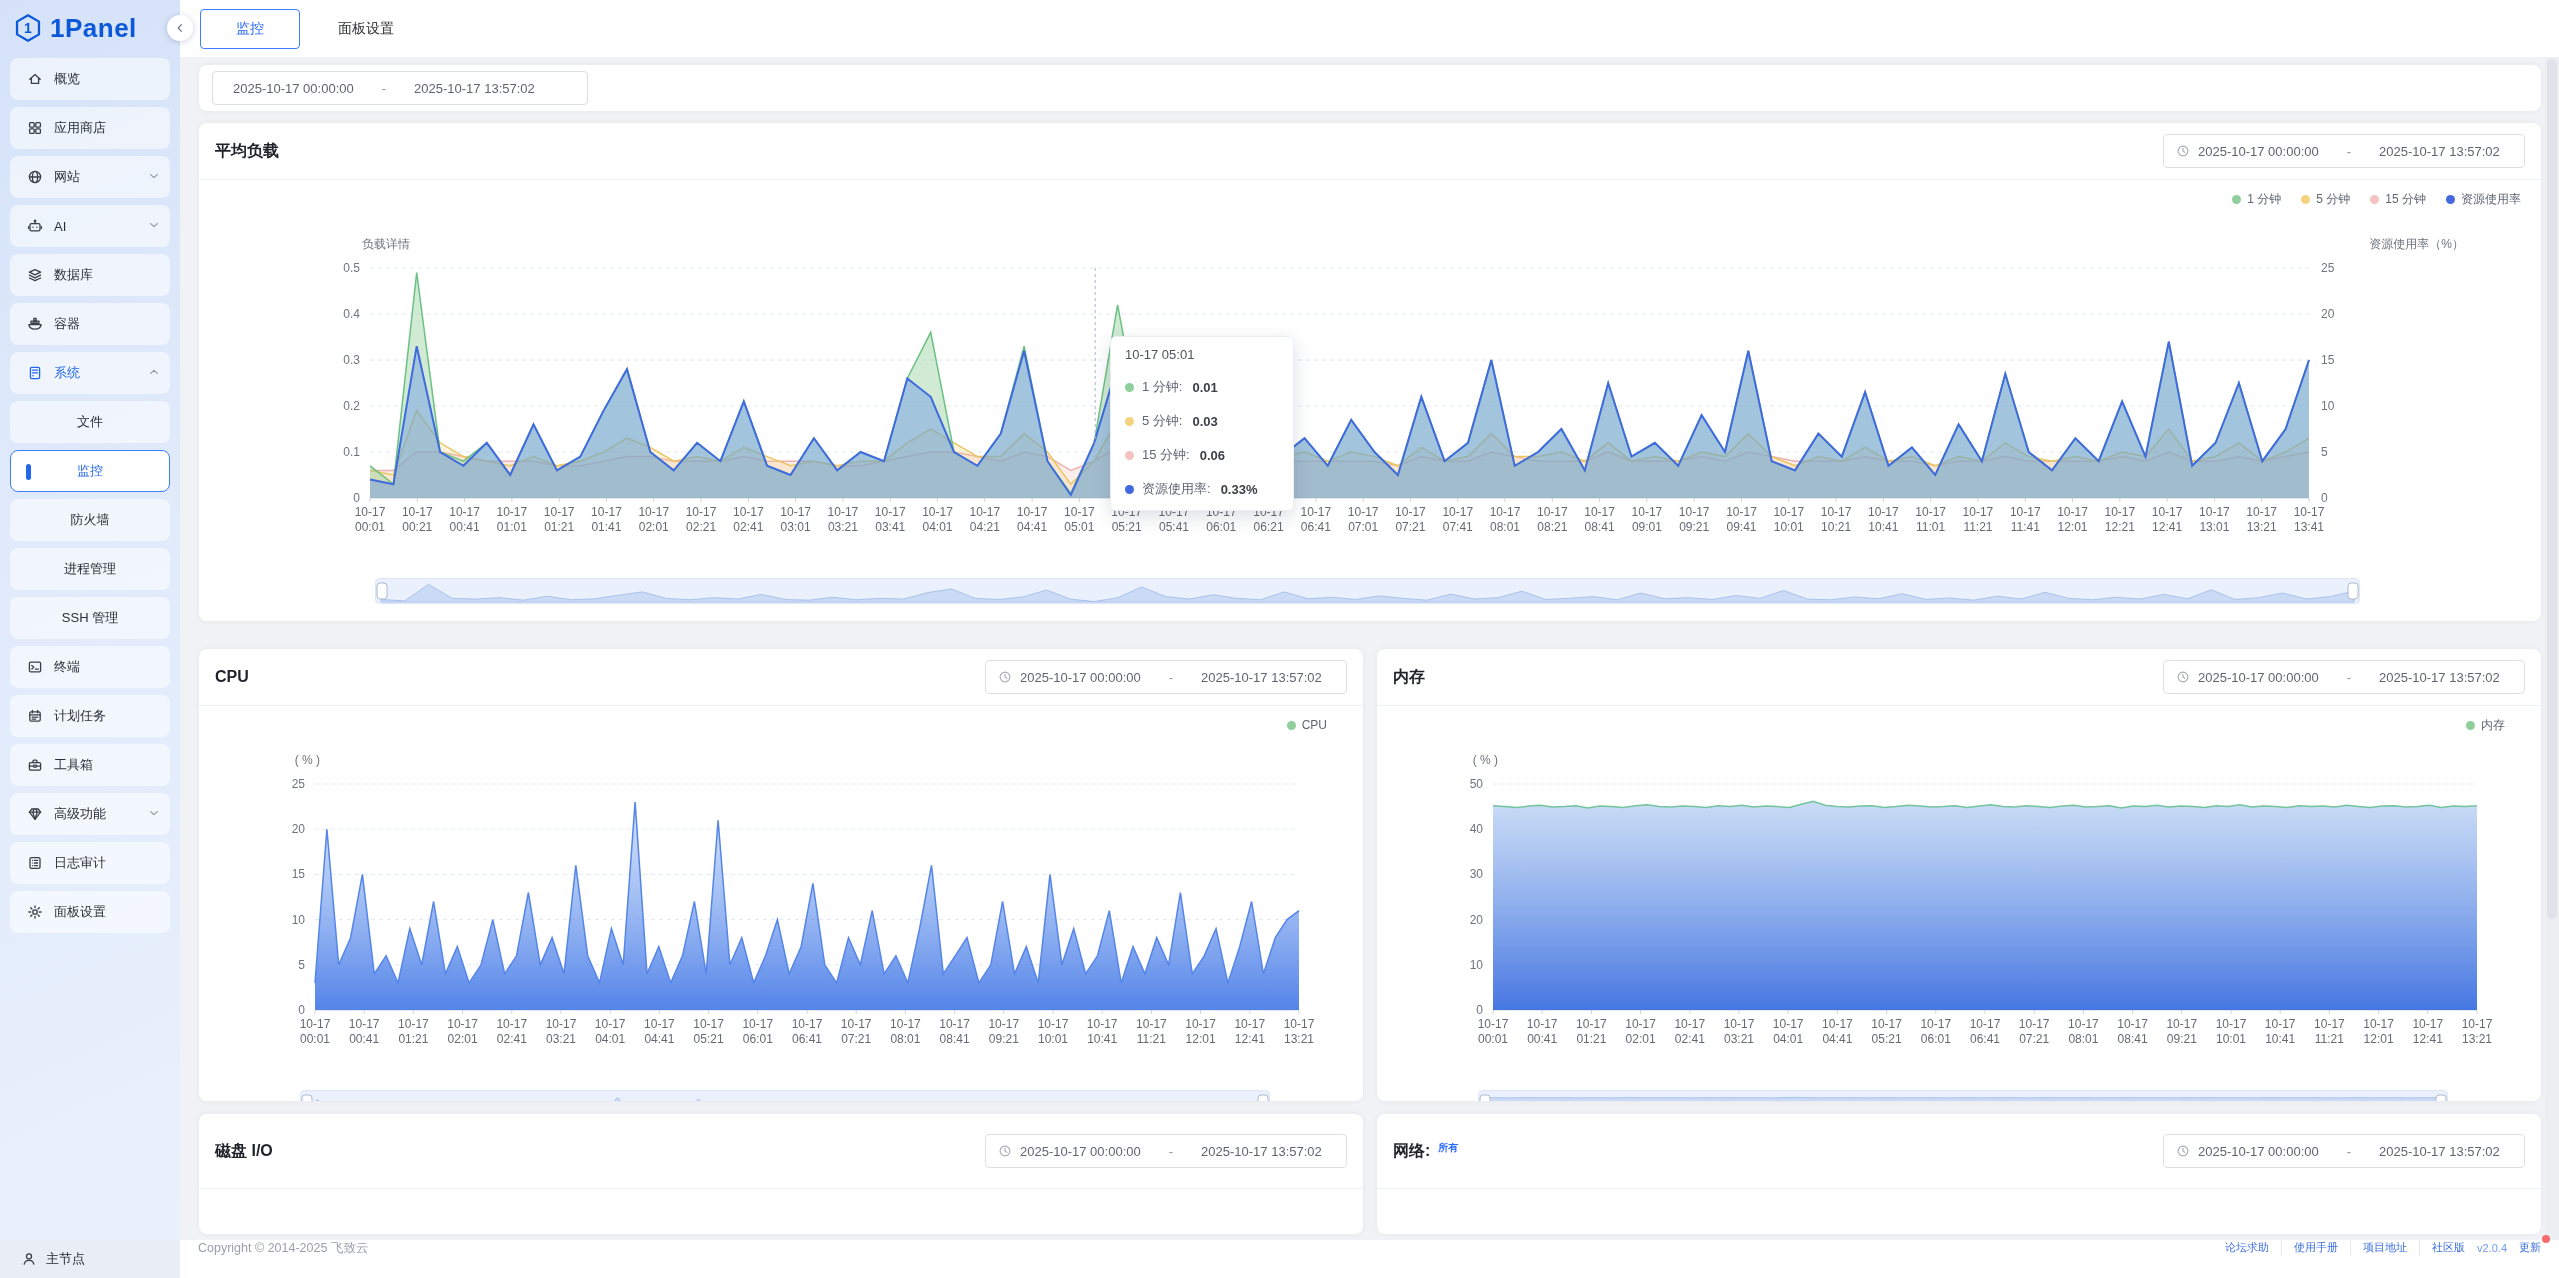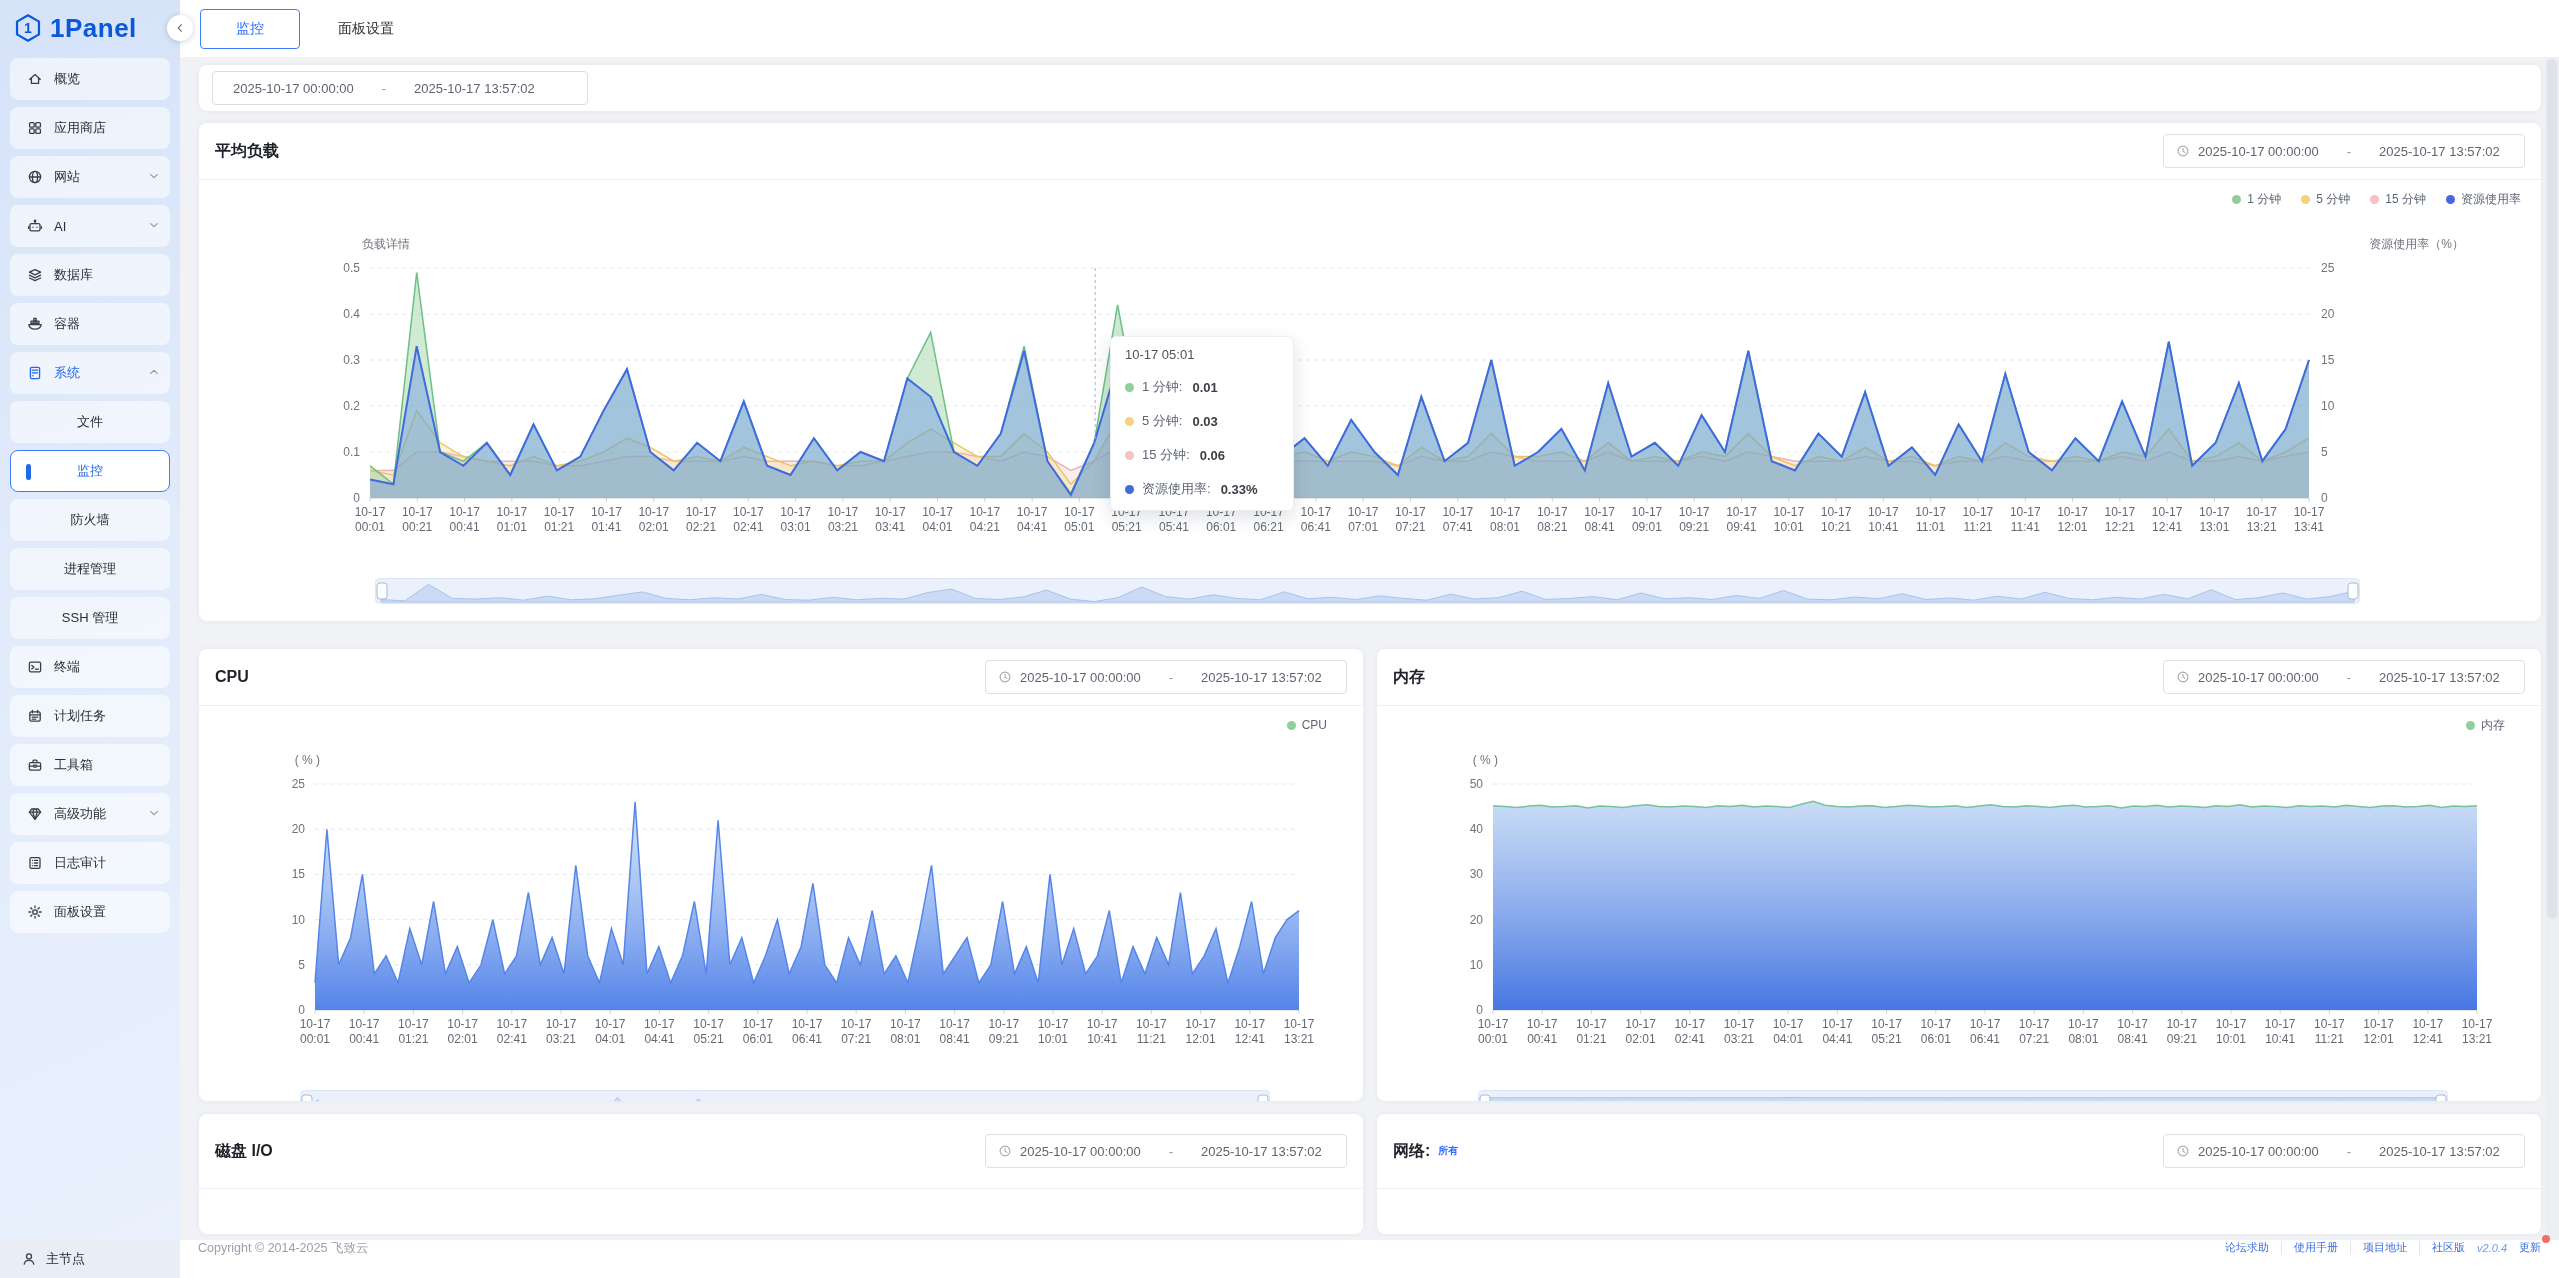--- a/index.html
+++ b/index.html
@@ -39,21 +39,21 @@
   .scrollbar{position:absolute;right:0;top:0;bottom:0;width:14px;background:#eceef2;}
   .scrollbar .thumb{position:absolute;left:2px;right:2px;top:2px;height:860px;border-radius:6px;background:#dfe2e8;}
   .card{background:#fff;border-radius:8px;box-shadow:0 0 6px rgba(10,42,97,.05);}
   .range-card{height:46px;margin-bottom:12px;display:flex;align-items:center;padding:0 13px;}
   .picker{height:34px;box-sizing:border-box;border:1px solid #dcdfe6;border-radius:4px;background:#fff;
           display:flex;align-items:center;gap:8px;padding:0 12px;font-size:13px;color:#5f6470;cursor:pointer;}
   .picker .psep{color:#8e94a3;margin:0 20px;}
   .picker .clock{display:flex;color:#a8abb2;}
   .card-head{height:56px;display:flex;align-items:center;justify-content:space-between;
              padding:0 16px;border-bottom:1px solid #edf0f5;}
-  .card-title{font-size:16px;font-weight:600;color:#1f2329;display:flex;align-items:center;gap:8px;}
+  .card-title{font-size:16px;font-weight:600;color:#1f2329;display:flex;align-items:flex-start;gap:8px;}
   .filter-link{font-size:10px;font-weight:600;color:#2b6bff;cursor:pointer;}
   .head-picker{width:362px;}
   .chart-body{position:relative;padding:0 16px;}
   .legend-row{height:38px;display:flex;align-items:center;justify-content:flex-end;gap:20px;
               font-size:12px;color:#5e6673;}
   .legend-item{display:flex;align-items:center;gap:6px;cursor:pointer;}
   .ldot{width:9px;height:9px;border-radius:50%;}
   .slider-wrap{margin-top:4px;}
   .load-card{height:498px;margin-bottom:28px;overflow:hidden;}
   .row{display:flex;gap:14px;margin-bottom:13px;}
@@ -68,21 +68,21 @@
   .t-row{display:flex;align-items:center;gap:8px;margin-top:16px;color:#5e6673;white-space:nowrap;}
   .t-val{font-weight:700;color:#3c4046;margin-left:2px;}
   svg text{font-family:"Liberation Sans","DejaVu Sans",sans-serif;}
   
   .main-footer{height:38px;flex:0 0 38px;background:#fff;display:flex;align-items:flex-start;
                justify-content:space-between;padding:0 18px;}
   .copyright{font-size:12.5px;color:#9aa0ab;}
   .flinks{display:flex;align-items:center;gap:12px;font-size:11px;color:#3d6fe0;}
   .flink{cursor:pointer;color:#3d6fe0;}
   .fsep{width:1px;height:14px;background:#e3e6eb;}
-  .version{color:#6f9bf0;font-style:italic;}
+  .version{color:#6f9bf0;}
   .update{position:relative;cursor:pointer;}
   .badge-dot{position:absolute;top:-5px;right:-9px;width:8px;height:8px;border-radius:50%;background:#f56c6c;}
 </style>
 </head>
 <body>
 
 <aside class="sidebar">
   <div class="logo-row">
     <span style="display:flex;">
       <svg width="30" height="30" viewBox="0 0 32 32">

